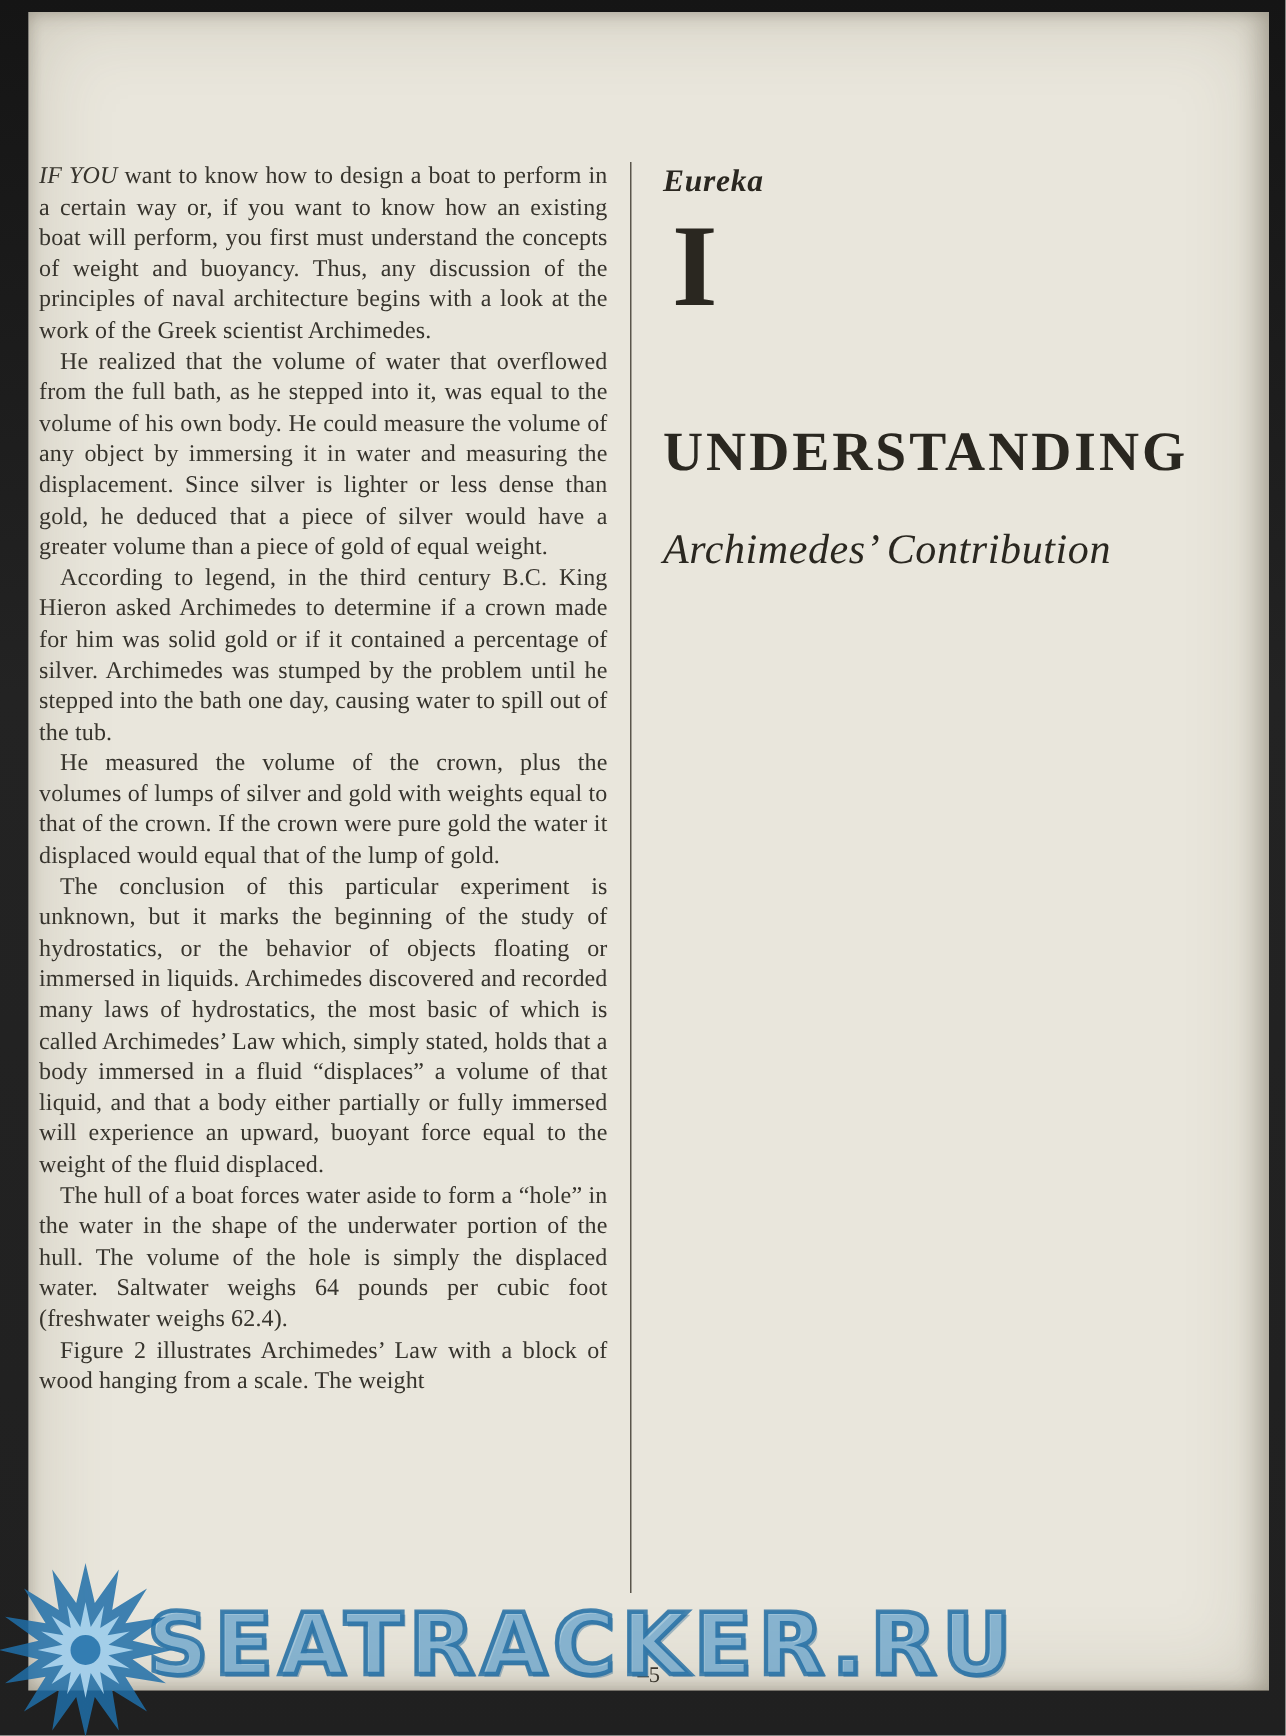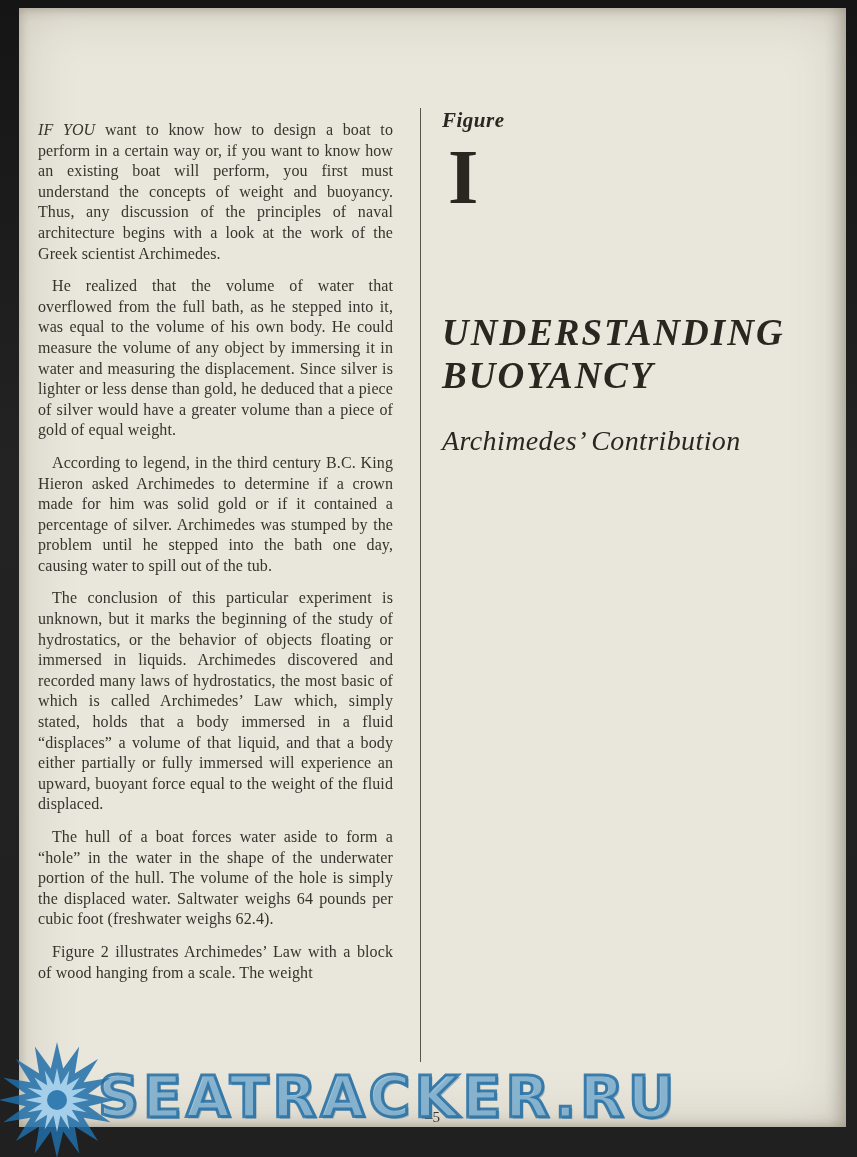--- a/index.html
+++ b/index.html
@@ -14,31 +14,31 @@
     position:absolute; left:19px; top:8px; right:11px; bottom:30px;
     background:#e9e6dc;
     box-shadow: inset 0 0 55px rgba(95,85,60,0.22), inset -7px 0 14px rgba(70,60,45,0.28), inset 3px 0 8px rgba(70,60,45,0.15);
   }
   .leftcol {
     position:absolute; left:7px; top:100px; width:379px;
     font-size:16px; line-height:20.6px;
     text-align:justify; color:#37342d;
     letter-spacing:0.1px;
   }
-  .leftcol p { margin:12px; text-indent:14px; }
+  .leftcol p { margin:0; text-indent:14px; }
   .leftcol p.first { text-indent:0; }
   .lead { font-style:italic; }
   .divider {
     position:absolute; left:401px; top:100px; width:1px; height:954px;
     background:#5a554b;
   }
   .rightcol { position:absolute; left:423px; top:100px; width:386px; color:#2a2720; }
   .chapter-label { font-weight:bold; font-style:italic; font-size:21px; letter-spacing:0.5px; }
   .numeral { font-weight:bold; font-size:78px; line-height:76px; margin:6px 0 0 6px; }
-  .title { margin-top:96px; font-weight:bold; font-style:italic; font-size:37px; line-height:43px; letter-spacing:2px; }
+  .title { margin-top:65px; font-weight:bold; font-size:37px; line-height:43px; letter-spacing:2px; }
   .subtitle { margin-top:28px; font-style:italic; font-size:28px; letter-spacing:0.4px; }
   .pagenum {
     position:absolute; bottom:1px; left:0; right:0;
     text-align:center; font-size:15px; color:#3c382f;
   }
   .watermark-text {
     position:absolute; left:98px; top:1064px; z-index:6;
     font-family:"DejaVu Sans", sans-serif;
     font-weight:bold; font-size:57px; letter-spacing:4px;
     color:rgba(148,203,238,0.48);
@@ -52,33 +52,33 @@
 </style>
 </head>
 <body>
 
 <div class="paper">
 
   <div class="leftcol">
     <p class="first"><span class="lead">IF YOU</span> <span>want to know how to design a boat to perform in a certain way or, if you want to know how an existing boat will perform, you first must understand the concepts of weight and buoyancy. Thus, any discussion of the principles of naval architecture begins with a look at the work of the Greek scientist Archimedes.</span></p>
     <p>He realized that the volume of water that overflowed from the full bath, as he stepped into it, was equal to the volume of his own body. He could measure the volume of any object by immersing it in water and measuring the displacement. Since silver is lighter or less dense than gold, he deduced that a piece of silver would have a greater volume than a piece of gold of equal weight.</p>
     <p>According to legend, in the third century B.C. King Hieron asked Archimedes to determine if a crown made for him was solid gold or if it contained a percentage of silver. Archimedes was stumped by the problem until he stepped into the bath one day, causing water to spill out of the tub.</p>
+    <p>He measured the volume of the crown, plus the volumes of lumps of silver and gold with weights equal to that of the crown. If the crown were pure gold the water it displaced would equal that of the lump of gold.</p>
     <p>The conclusion of this particular experiment is unknown, but it marks the beginning of the study of hydrostatics, or the behavior of objects floating or immersed in liquids. Archimedes discovered and recorded many laws of hydrostatics, the most basic of which is called Archimedes’ Law which, simply stated, holds that a body immersed in a fluid “displaces” a volume of that liquid, and that a body either partially or fully immersed will experience an upward, buoyant force equal to the weight of the fluid displaced.</p>
     <p>The hull of a boat forces water aside to form a “hole” in the water in the shape of the underwater portion of the hull. The volume of the hole is simply the displaced water. Saltwater weighs 64 pounds per cubic foot (freshwater weighs 62.4).</p>
     <p>Figure 2 illustrates Archimedes’ Law with a block of wood hanging from a scale. The weight</p>
   </div>
 
   <div class="divider"></div>
 
   <div class="rightcol">
-    <div class="chapter-label">Figure</div>
+    <div class="chapter-label">Eureka</div>
     <div class="numeral">I</div>
     <div class="title">
       <div>UNDERSTANDING</div>
-      <div>BUOYANCY</div>
     </div>
     <div class="subtitle">Archimedes’ Contribution</div>
   </div>
 
   <div class="pagenum">–5</div>
 </div>
 
 <div class="watermark-text">SEATRACKER.RU</div>
 
 <svg class="starburst" width="120" height="120" viewBox="0 0 120 120">

